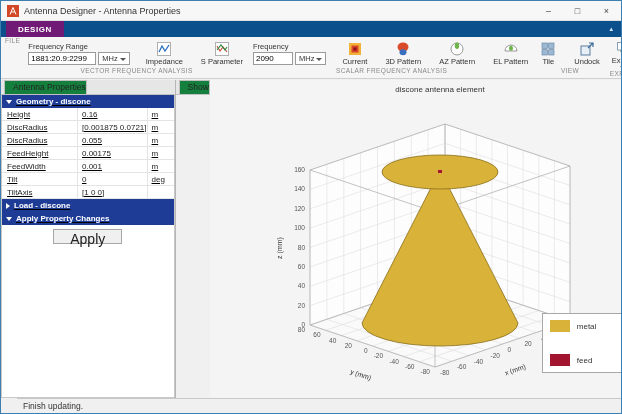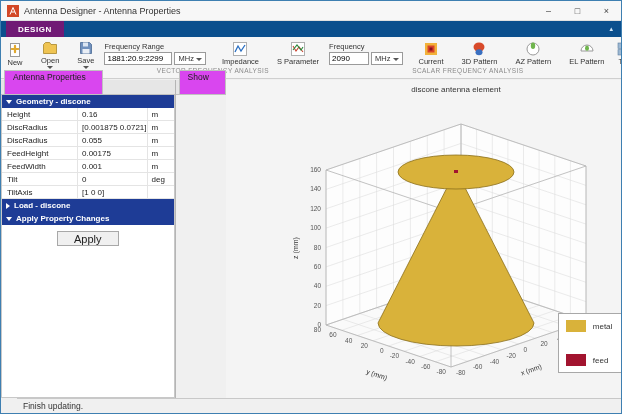--- a/index.html
+++ b/index.html
@@ -41,39 +41,39 @@
     font-family:"Liberation Sans",sans-serif;}
   .ftext.wide{width:68px;} .ftext.narrow{width:40px;}
   .unitbox{display:flex;align-items:center;gap:2px;border:1px solid #9a9a9a;background:#fff;
     font-size:7.5px;color:#333;height:13px;padding:0 3px;}
   
   .content{position:absolute;top:79px;left:0;right:0;bottom:15px;display:flex;}
   .left-panel{width:186px;display:flex;flex-direction:column;background:#ececec;
     border-right:1px solid #b5b5b5;}
   .doc-tabs{height:15px;background:#e6e6e6;border-bottom:1px solid #c0c0c0;
     display:flex;align-items:flex-end;padding-left:3px;flex:none;}
-  .doc-tab{background:#d946ef;border:1px solid #c0c0c0;border-bottom:none;font-size:8.5px;
-    color:#222;padding:1px 16px 1px 8px;height:24px;white-space:nowrap;}
+  .doc-tab{background:#15803d;border:1px solid #c0c0c0;border-bottom:none;font-size:8.5px;
+    color:#222;padding:1px 0 1px 8px;height:14px;white-space:nowrap;}
   .prop-panel{flex:1;display:flex;flex-direction:column;background:#fff;
-    border:1px solid #c8c8c8;border-top:none;overflow:hidden;}
+    border:1px solid #c8c8c8;border-top:none;overflow:hidden;text-decoration:underline;}
   .prop-header{height:13px;background:#1e3c96;color:#fff;font-size:8px;font-weight:bold;
     display:flex;align-items:center;gap:4px;padding-left:4px;flex:none;}
   .tri-down{width:0;height:0;border-left:3px solid transparent;border-right:3px solid transparent;
     border-top:4px solid #fff;}
   .tri-right{width:0;height:0;border-top:3px solid transparent;border-bottom:3px solid transparent;
     border-left:4px solid #fff;}
   .prop-row{display:flex;height:13px;border-bottom:1px solid #e4e4e4;background:#fff;
     align-items:center;font-size:8px;color:#222;flex:none;}
   .prop-name{width:76px;padding-left:5px;border-right:1px solid #e4e4e4;align-self:stretch;
     display:flex;align-items:center;text-align:right;}
   .prop-value{flex:1;padding-left:4px;border-right:1px solid #e4e4e4;align-self:stretch;
     display:flex;align-items:center;overflow:hidden;white-space:nowrap;}
   .prop-unit{width:26px;padding-left:4px;}
   .apply-row{padding:4px 0;text-align:center;background:#fff;flex:none;}
-  .apply-btn{font-size:11px;color:#222;background:#f0f0f0;border:1px solid #a8a8a8;
+  .apply-btn{font-size:14px;color:#222;background:#f0f0f0;border:1px solid #a8a8a8;
     padding:1px 16px;height:15px;font-family:"Liberation Sans",sans-serif;}
   .panel-fill{flex:1;background:#fff;}
   .main-area{flex:1;display:flex;flex-direction:row;}
   .figure{position:relative;flex:1;background:#f4f4f4;overflow:hidden;}
   .tick{font-size:6.5px;fill:#555;font-family:"Liberation Sans",sans-serif;}
   .ptitle{font-size:8px;fill:#333;font-family:"Liberation Sans",sans-serif;}
   .alabel{font-size:7px;fill:#333;font-family:"Liberation Sans",sans-serif;}
   line.g{stroke:#dedede;stroke-width:0.6;}
   line.e{stroke:#b2b2b2;stroke-width:0.8;}
   .legend{position:absolute;right:12px;bottom:25px;width:92px;background:#fff;
@@ -109,45 +109,20 @@
   <div class="tabstrip">
     <div class="ribbon-tab">DESIGN</div>
     <div class="tabstrip-right">
       <span class="collapse-icon">▴</span>
     </div>
   </div>
 
   <div class="ribbon">
 
     <div class="rsection">
-      <div class="section-body">
-        <div class="rbtn">
-          <svg class="icon16" viewBox="0 0 16 16">
-              <rect x="3.5" y="1.5" width="9" height="13" fill="#fff" stroke="#9a9a9a"></rect>
-              <path d="M8 3.8v6.4M4.8 7h6.4" stroke="#e0a82e" stroke-width="2.2" stroke-linecap="round"></path>
-            </svg>
-          <span class="rlabel">New</span>
-        </div>
-        <div class="rbtn">
-          <svg class="icon16" viewBox="0 0 16 16">
-              <path d="M1.5 13.5v-9l2-2h4.2l1.3 2h5.5v9z" fill="#efc452" stroke="#a8862a" stroke-width="0.8"></path>
-            </svg>
-          <span class="rlabel">Open</span>
-          <span class="caret"></span>
-        </div>
-        <div class="rbtn">
-          <svg class="icon16" viewBox="0 0 16 16">
-              <path d="M2.5 2.5h9l2 2v9h-11z" fill="#7191bd" stroke="#4a6a96" stroke-width="0.8"></path>
-              <rect x="5" y="2.5" width="5" height="4" fill="#dce6f2"></rect>
-              <rect x="4.5" y="9" width="7" height="4.5" fill="#e9eef5"></rect>
-            </svg>
-          <span class="rlabel">Save</span>
-          <span class="caret"></span>
-        </div>
-      </div>
       <div class="section-label">FILE</div>
     </div>
 
     <div class="vsep"></div>
 
     <div class="rsection">
       <div class="section-body">
         <div class="fieldgroup">
           <span class="flabel">Frequency Range</span>
           <div class="frow">

